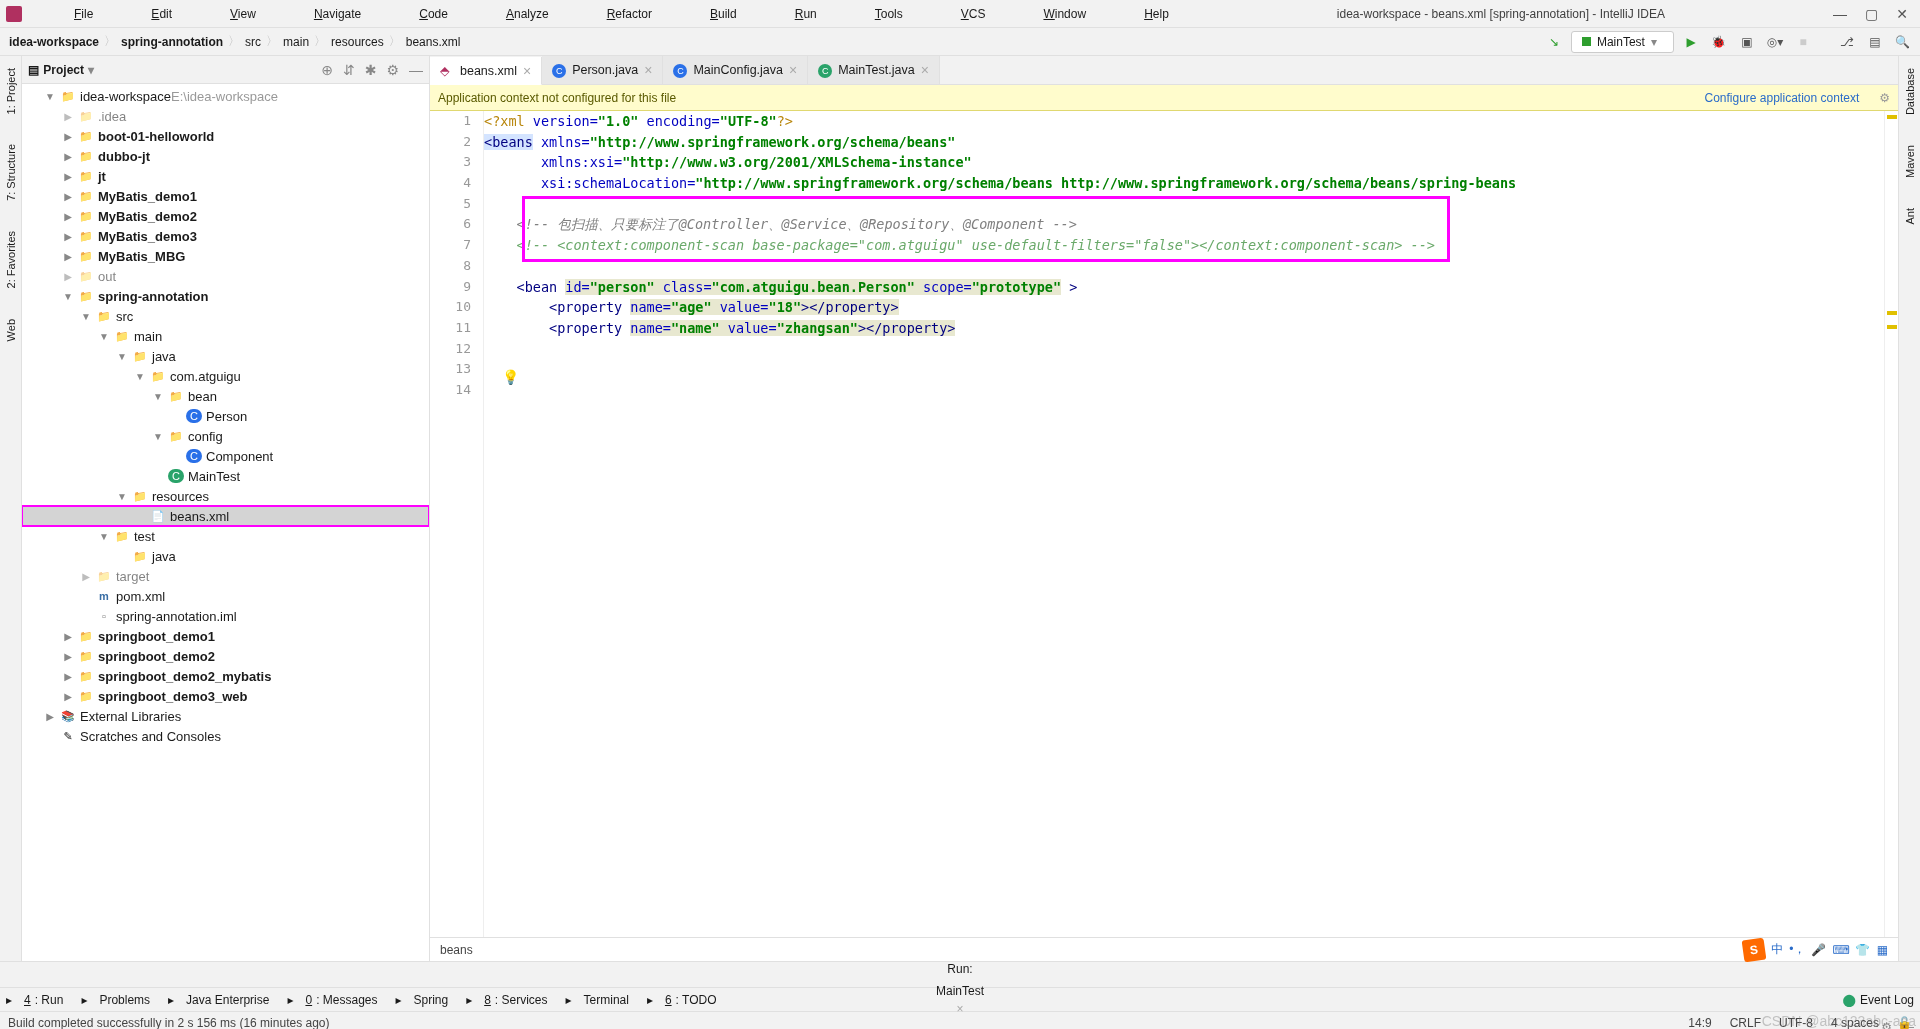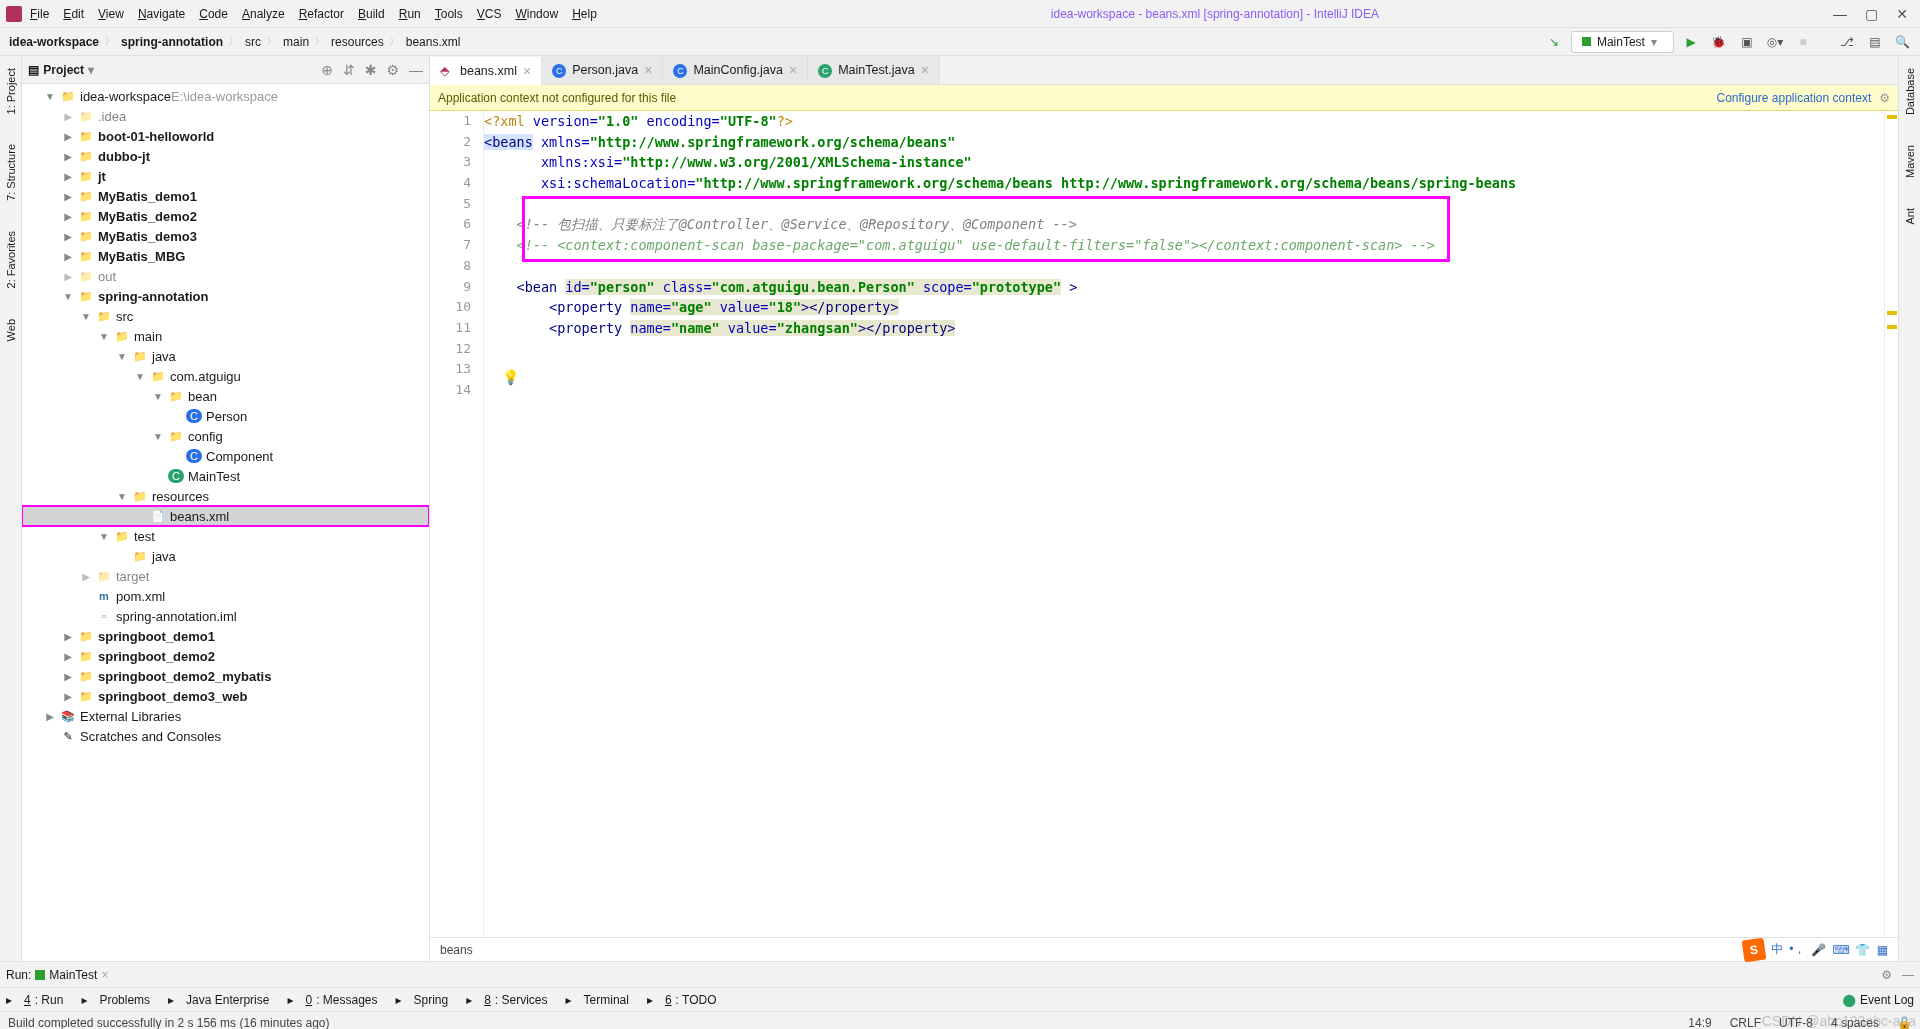--- a/index.html
+++ b/index.html
@@ -1,22 +1,22 @@
 <!DOCTYPE html>
 <html><head>
   <meta charset="utf-8">
   <style>
     * { box-sizing: border-box; margin: 0; padding: 0; }
     body { font-family: "Segoe UI", Arial, sans-serif; font-size: 12px; color: #1a1a1a; background: #f2f2f2; width: 1920px; height: 1029px; overflow: hidden; user-select: none; }
     .title-bar { height: 28px; display: flex; align-items: center; background: #f2f2f2; border-bottom: 1px solid #e0e0e0; padding: 0 6px; }
     .title-bar .logo { width: 16px; height: 16px; background: #b03060; margin-right: 8px; border-radius: 2px; }
     .menubar { display: flex; gap: 14px; }
-    .menubar span { cursor: default; }
+    .menubar span { cursor: default; margin-left: 44px; }
     .menubar span u { text-decoration: underline; }
-    .title-text { flex: 1; text-align: center; color: #8b5cf6; }
+    .title-text { flex: 1; text-align: center; color: #404040; }
     .win-controls { display: flex; gap: 18px; font-size: 14px; color: #555; margin-right: 6px; }
     .breadcrumb-bar { height: 28px; display: flex; align-items: center; background: #f2f2f2; border-bottom: 1px solid #e0e0e0; }
     .breadcrumbs { display: flex; align-items: center; padding-left: 6px; }
     .crumb { padding: 0 3px; }
     .crumb-sep { color: #bbb; padding: 0 2px; }
     .toolbar-right { margin-left: auto; display: flex; align-items: center; gap: 6px; padding-right: 6px; }
     .run-select { background: #fff; border: 1px solid #ccc; padding: 2px 16px 2px 10px; border-radius: 3px; height: 22px; display:flex; align-items:center; gap:6px; }
     .icon-btn { width: 22px; height: 22px; display: inline-flex; align-items: center; justify-content: center; color: #555; }
     .icon-green { color: #2e9e2e; }
     .main-area { display: flex; height: 905px; position: relative; }
@@ -45,42 +45,42 @@
     .tree-row.ignored { opacity: 0.55; }
     .tree .gray { color: #999; }
     .bold { font-weight: bold; }
     .editor-area { flex: 1; display: flex; flex-direction: column; background: #fff; min-width: 0; }
     .tabs { height: 29px; display: flex; align-items: stretch; border-bottom: 1px solid #e0e0e0; background: #f2f2f2; }
     .tab { display: flex; align-items: center; padding: 0 10px; gap: 6px; border-right: 1px solid #e0e0e0; background: #e8e8e8; font-size: 12.5px; }
     .tab.active { background: #fff; border-bottom: 1px solid #fff; position: relative; top: 1px; }
     .tab .close { color: #aaa; font-size: 14px; }
     .tab .ticon { width:14px; }
     .warning-bar { height: 26px; background: #fffccc; border-bottom: 1px solid #e0d870; display: flex; align-items: center; padding: 0 8px; color: #5a5a00; }
-    .warning-bar .link { margin-left: auto; color: #2a6cc9; margin-right: 8px; }
+    .warning-bar .link { margin-left: auto; color: #2a6cc9; margin-right: 20px; }
     .warning-bar .gear { color: #999; }
     .editor-body { flex: 1; display: flex; min-height: 0; position: relative; }
     .gutter { width: 54px; background: #fff; border-right: 1px solid #eee; padding-top: 2px; color: #999; text-align: right; font-family: Consolas, monospace; font-size: 13px; }
     .gutter .ln { height: 20.7px; padding-right: 12px; }
     .code { flex: 1; font-family: Consolas, monospace; font-size: 13.5px; padding-top: 2px; position: relative; overflow: hidden; }
     .code .line { height: 20.7px; white-space: pre; }
     .marker-strip { width: 14px; background: #fff; border-left: 1px solid #eee; position: relative; }
     .marker-strip .m { position: absolute; width: 10px; height: 4px; left: 2px; }
     .c-tag { color: #000080; }
     .c-attrname { color: #0000c0; }
     .c-attrval { color: #008000; font-weight: bold; }
     .c-comment { color: #808080; font-style: italic; }
     .c-comment .cn { color: #6aa96a; }
     .c-xmlh { color: #b8860b; }
     .highlight-box { position: absolute; border: 3px solid magenta; pointer-events: none; }
     .attr-bg { background: #e8e8d0; }
     .lamp { position:absolute; left:18px; top: 258px; color:#c9a100; font-size:14px; }
     .crumb-bar { height: 24px; border-top: 1px solid #e0e0e0; display:flex; align-items:center; padding:0 10px; color:#444; background:#fff; position:relative; }
     .crumb-icons { margin-left:auto; display:flex; gap:6px; align-items:center; }
     .crumb-icons .sogou { width:22px;height:22px;background:#ff6a00;color:#fff;border-radius:3px;display:flex;align-items:center;justify-content:center;font-weight:bold;transform:rotate(-8deg); }
-    .run-bar { height: 26px; border-top: 1px solid #e0e0e0; display: flex; align-items: center; padding: 0 6px; gap: 4px; background:#f2f2f2; }
+    .run-bar { height: 26px; border-top: 1px solid #e0e0e0; display: flex; align-items: center; padding: 0 6px; gap: 4px; background:#f2f2f2;flex-direction:column; }
     .run-bar .tools { margin-left:auto; display:flex; gap:10px; color:#888; }
     .tool-window-bar { height: 24px; border-top: 1px solid #e0e0e0; display: flex; align-items: center; padding: 0 6px; gap: 18px; background: #f2f2f2; }
     .tw-item { display:flex; align-items:center; gap:4px; font-size:12px; }
     .tw-item .num { text-decoration: underline; }
     .tw-item .ico { width:14px; height:14px; display:inline-block; }
     .event-log { margin-left:auto; display:flex; align-items:center; gap:4px; }
     .status-bar { height: 22px; border-top: 1px solid #e0e0e0; display: flex; align-items: center; padding: 0 8px; background:#f2f2f2; color:#444; }
     .status-right { margin-left: auto; display: flex; gap: 18px; }
     .watermark { position: absolute; right: 4px; bottom: 0; color: rgba(120,120,120,.4); font-size: 14px; }
     .folder-orange { color:#d88a1a; }

